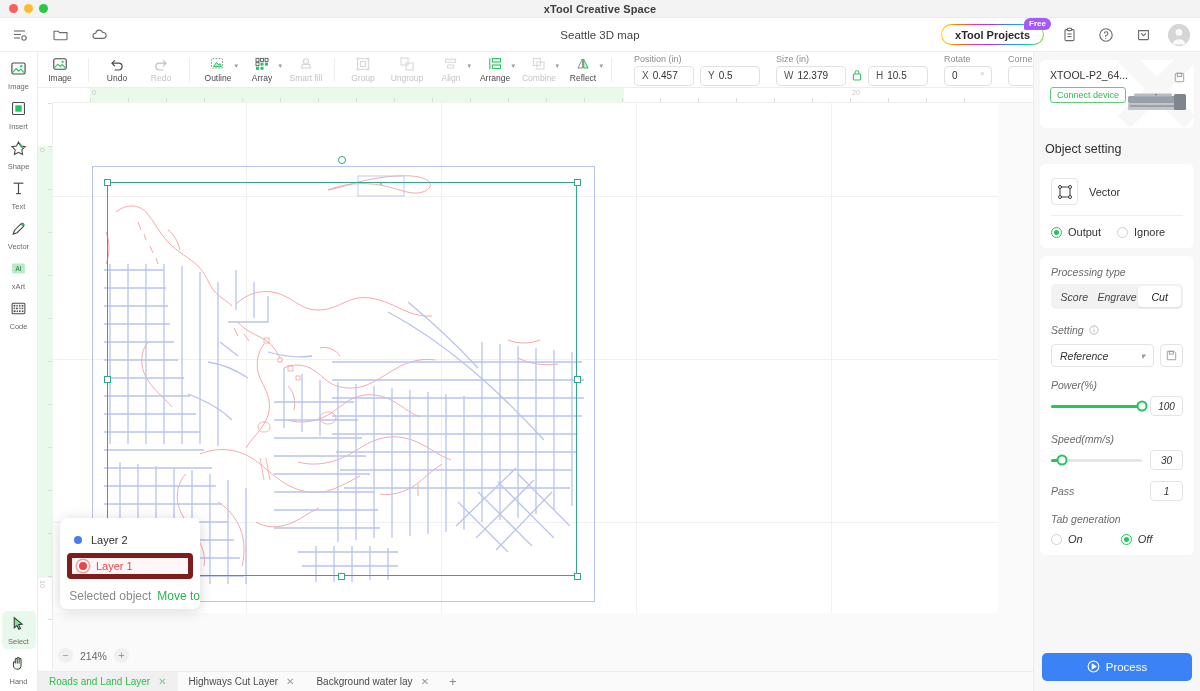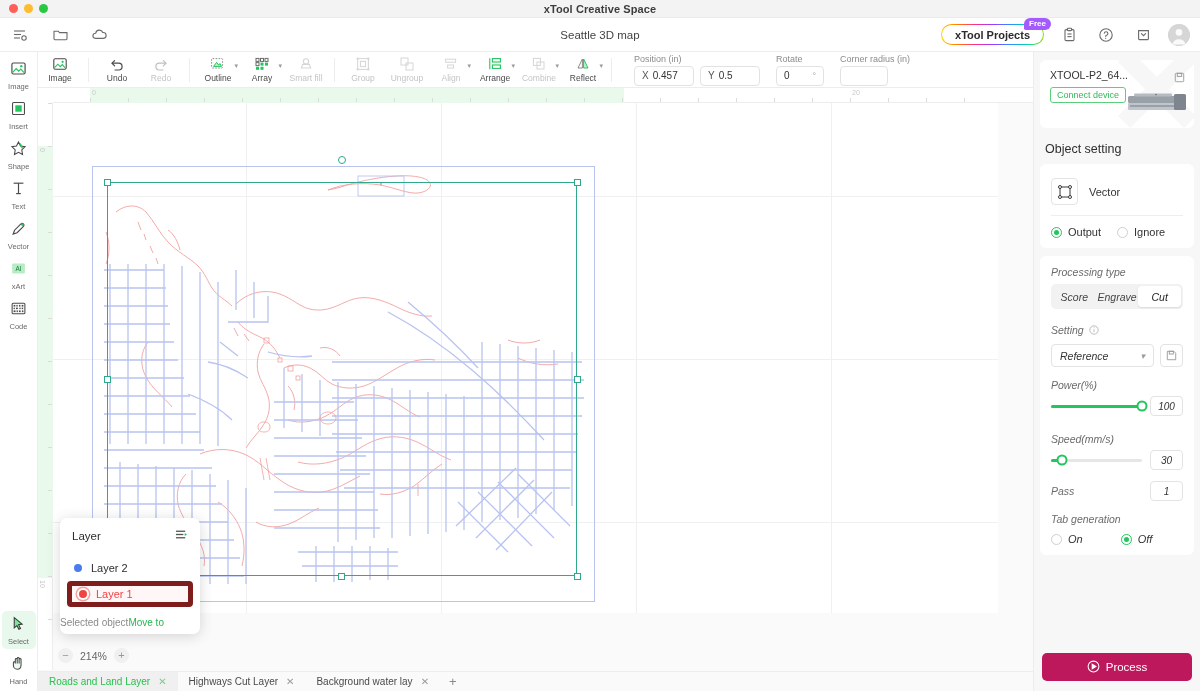--- a/index.html
+++ b/index.html
@@ -166,22 +166,22 @@
   .lp-title { font-size:11.5px; color:#2e2e2e; }
   .lp-row {
     display:flex; align-items:center; gap:9px; height:26px;
     margin: 0 7px; padding: 0 7px; border-radius:4px; cursor:pointer;
   }
   .lp-row.selected { border:5px solid #7f1d1d; background:#fff7f7; }
   .lp-dot { width:8px; height:8px; border-radius:50%; }
   .lp-dot.ring { box-shadow: 0 0 0 2px #fff, 0 0 0 3.5px currentColor; }
   .lp-lbl { font-size:11px; color:#2e2e2e; }
   .lp-row.selected .lp-lbl { color:#f04444; }
-  .lp-foot { display:flex; align-items:center; justify-content:flex-start;
-    padding-top:10px; font-size:10px; color:#8a8a8a; }
+  .lp-foot { display:flex; align-items:center; justify-content:flex-end;
+    gap:6px; padding-top:10px; font-size:12px; color:#8a8a8a; }
   .lp-move { color:#27b552; cursor:pointer; }
 
   
   .zoombar {
     position:absolute; left:58px; top:648px; display:flex; align-items:center; gap:7px;
   }
   .zb-btn {
     width:15px;height:15px;border-radius:50%;background:#f0f0f0;color:#999;
     display:flex;align-items:center;justify-content:center;font-size:11px;cursor:pointer;
     line-height:1;
@@ -269,21 +269,21 @@
     cursor:pointer;
   }
   .numbox {
     width:33px;height:20px;border:1px solid #e3e3e3;border-radius:4px;background:#fff;
     display:flex;align-items:center;justify-content:center;font-size:10px;color:#333;
   }
   .kv-row { display:flex;align-items:center;justify-content:space-between;margin-top:11px;}
 
   .process-btn {
     position:absolute; left:8px; right:8px; bottom:10px; height:28px;
-    background:#be185d; border-radius:5px; display:flex; align-items:center;
+    background:#3b82f6; border-radius:5px; display:flex; align-items:center;
     justify-content:center; gap:6px; color:#fff; font-size:11.5px; cursor:pointer;
   }
 </style>
 </head>
 <body>
 
 <div class="app">
 
   <div class="titlebar">
     <div class="traffic">
@@ -513,20 +513,39 @@
           <span class="pfx">X</span>
           <span>0.457</span>
         </div>
         <div class="inp w60">
           <span class="pfx">Y</span>
           <span>0.5</span>
         </div>
       </div>
     </div>
 
+    <div class="field-group">
+      <div class="fg-label">Size (in)</div>
+      <div class="field-row">
+        <div class="inp w70">
+          <span class="pfx">W</span>
+          <span>12.379</span>
+        </div>
+        <span class="lock">
+          <svg width="10" height="12" viewBox="0 0 10 12" fill="none" stroke="#3cc463" stroke-width="1.1">
+            <rect x="1.4" y="5" width="7.2" height="6" rx="1"></rect>
+              <path d="M3.1 5V3.6a1.9 1.9 0 0 1 3.8 0V5"></path>
+          </svg>
+        </span>
+        <div class="inp w60">
+          <span class="pfx">H</span>
+          <span>10.5</span>
+        </div>
+      </div>
+    </div>
 
     <div class="field-group">
       <div class="fg-label">Rotate</div>
       <div class="field-row">
         <div class="inp w48">
           <span>0</span>
           <span class="deg">°</span>
         </div>
       </div>
     </div>
@@ -777,31 +796,20 @@
       <div class="tickmark-v" style="top:488px;"></div>
       <div class="tickmark-v" style="top:531px;"></div>
       <div class="tickmark-v" style="top:15px;"></div>
       <div class="ticklbl-v" style="top:60px;">0</div>
       <div class="ticklbl-v" style="top:492px;">10</div>
     </div>
     <div class="ruler-corner"></div>
   </div>
 
   <div class="layer-panel">
-    <div class="lp-head">
-      <span class="lp-title">Layer</span>
-      <span>
-        <svg width="13" height="13" viewBox="0 0 14 14" fill="none">
-          <line x1="1" y1="3.5" x2="11" y2="3.5" stroke="#555" stroke-width="1.4"></line>
-          <line x1="1" y1="7" x2="9" y2="7" stroke="#555" stroke-width="1.4"></line>
-          <line x1="1" y1="10.5" x2="11" y2="10.5" stroke="#555" stroke-width="1.4"></line>
-          <path d="M10.4 5.4l2.6 1.6-2.6 1.6z" fill="#22c55e"></path>
-        </svg>
-      </span>
-    </div>
     <div class="lp-row">
       <span class="lp-dot" style="background:#4a7cf0;"></span>
       <span class="lp-lbl">Layer 2</span>
     </div>
     <div class="lp-row selected">
       <span class="lp-dot ring" style="background:#f04444; color:#f2a0a0;"></span>
       <span class="lp-lbl">Layer 1</span>
     </div>
     <div class="lp-foot">
       <span>Selected object</span>

